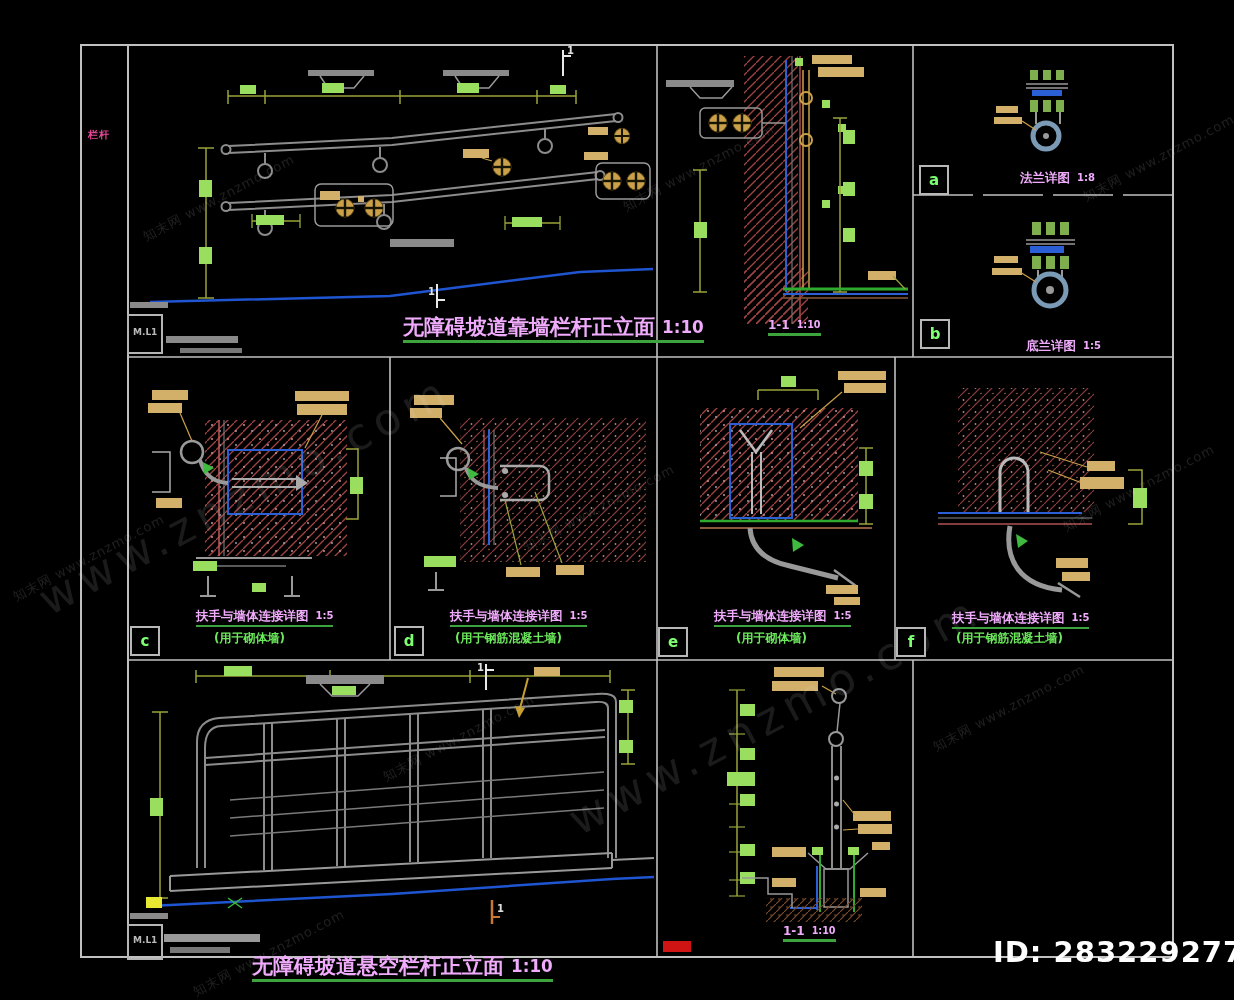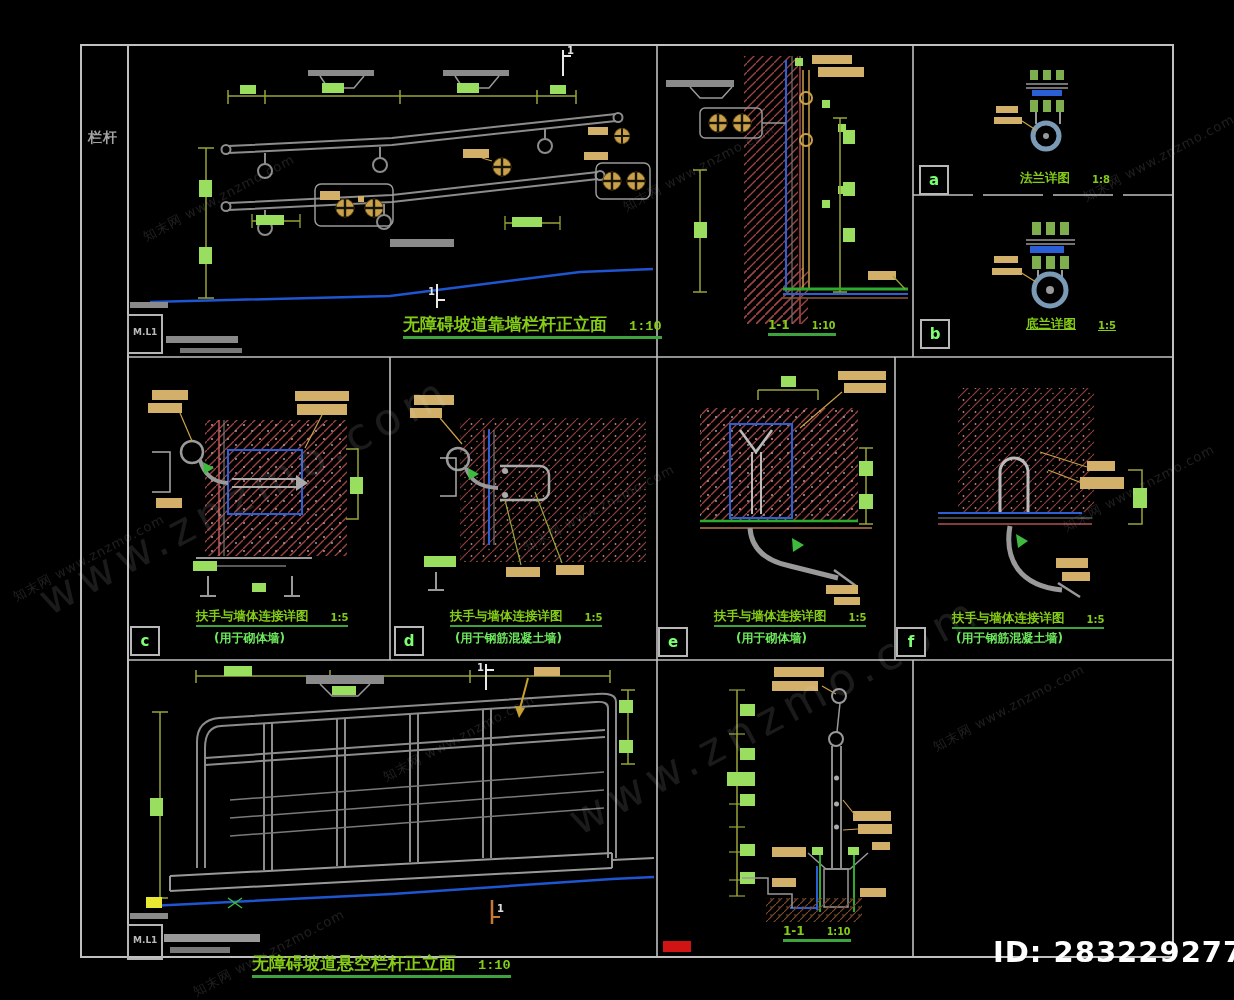--- a/index.html
+++ b/index.html
@@ -1,24 +1,24 @@
 <!DOCTYPE html>
 <html><head>
 <meta charset="utf-8">
 <style>
   html,body{margin:0;padding:0;background:#000;}
   #app{position:relative;width:1234px;height:1000px;background:#000;overflow:hidden;
        font-family:"DejaVu Sans","Liberation Sans",sans-serif;}
   #cad{position:absolute;left:0;top:0;}
   .lbl{position:absolute;white-space:nowrap;line-height:1;}
-  .side-label{color:#a3a3a3;font-size:14px;font-weight:bold;letter-spacing:1px;}
+  .side-label{color:#ec4899;font-size:10px;font-weight:bold;letter-spacing:1px;}
   .tb-mark{color:#b9b9b9;font-size:9px;font-weight:bold;}
-  .ptitle{display:flex;align-items:flex-end;gap:22px;color:#84cc16;font-weight:bold;
+  .ptitle{display:flex;align-items:center;gap:7px;color:#f0abfc;font-weight:bold;
           border-bottom:3px solid #3da33d;padding-bottom:2px;}
-  .ptitle.big{font-size:17px;font-family:Liberation Mono, monospace;}
+  .ptitle.big{font-size:21px;}
   .ptitle.med{font-size:12px;}
   .ptitle.small{font-size:12.5px;border-bottom-width:2px;}
   .ptitle .scale{font-size:0.8em;}
   .ptitle.noline{border-bottom:none;}
   .subtitle{color:#6ce95c;font-size:12px;font-weight:bold;}
   .letterbox{position:absolute;width:26px;height:26px;border:2px solid #b8b8b8;
              color:#7dff72;font-weight:bold;font-size:15px;display:flex;
              align-items:center;justify-content:center;background:#000;}
   .secmark{color:#e0e0e0;font-size:10px;font-weight:bold;}
   .logo{color:#9c9c9c;font-size:54px;font-weight:bold;letter-spacing:8px;}
@@ -513,21 +513,21 @@
   <span>a</span>
 </div>
 <div class="lbl ptitle small noline" style="left:1020px;top:172px;">
   <span>法兰详图</span>
   <span class="scale">1:8</span>
 </div>
 
 <div class="letterbox" style="left:920px;top:319px;">
   <span>b</span>
 </div>
-<div class="lbl ptitle small noline" style="left:1026px;top:318px;text-decoration:underline;">
+<div class="lbl ptitle small noline" style="left:1026px;top:340px;">
   <span>底兰详图</span>
   <span class="scale">1:5</span>
 </div>
 
 <div class="letterbox" style="left:130px;top:626px;">
   <span>c</span>
 </div>
 <div class="lbl ptitle small" style="left:196px;top:610px;">
   <span>扶手与墙体连接详图</span>
   <span class="scale">1:5</span>

